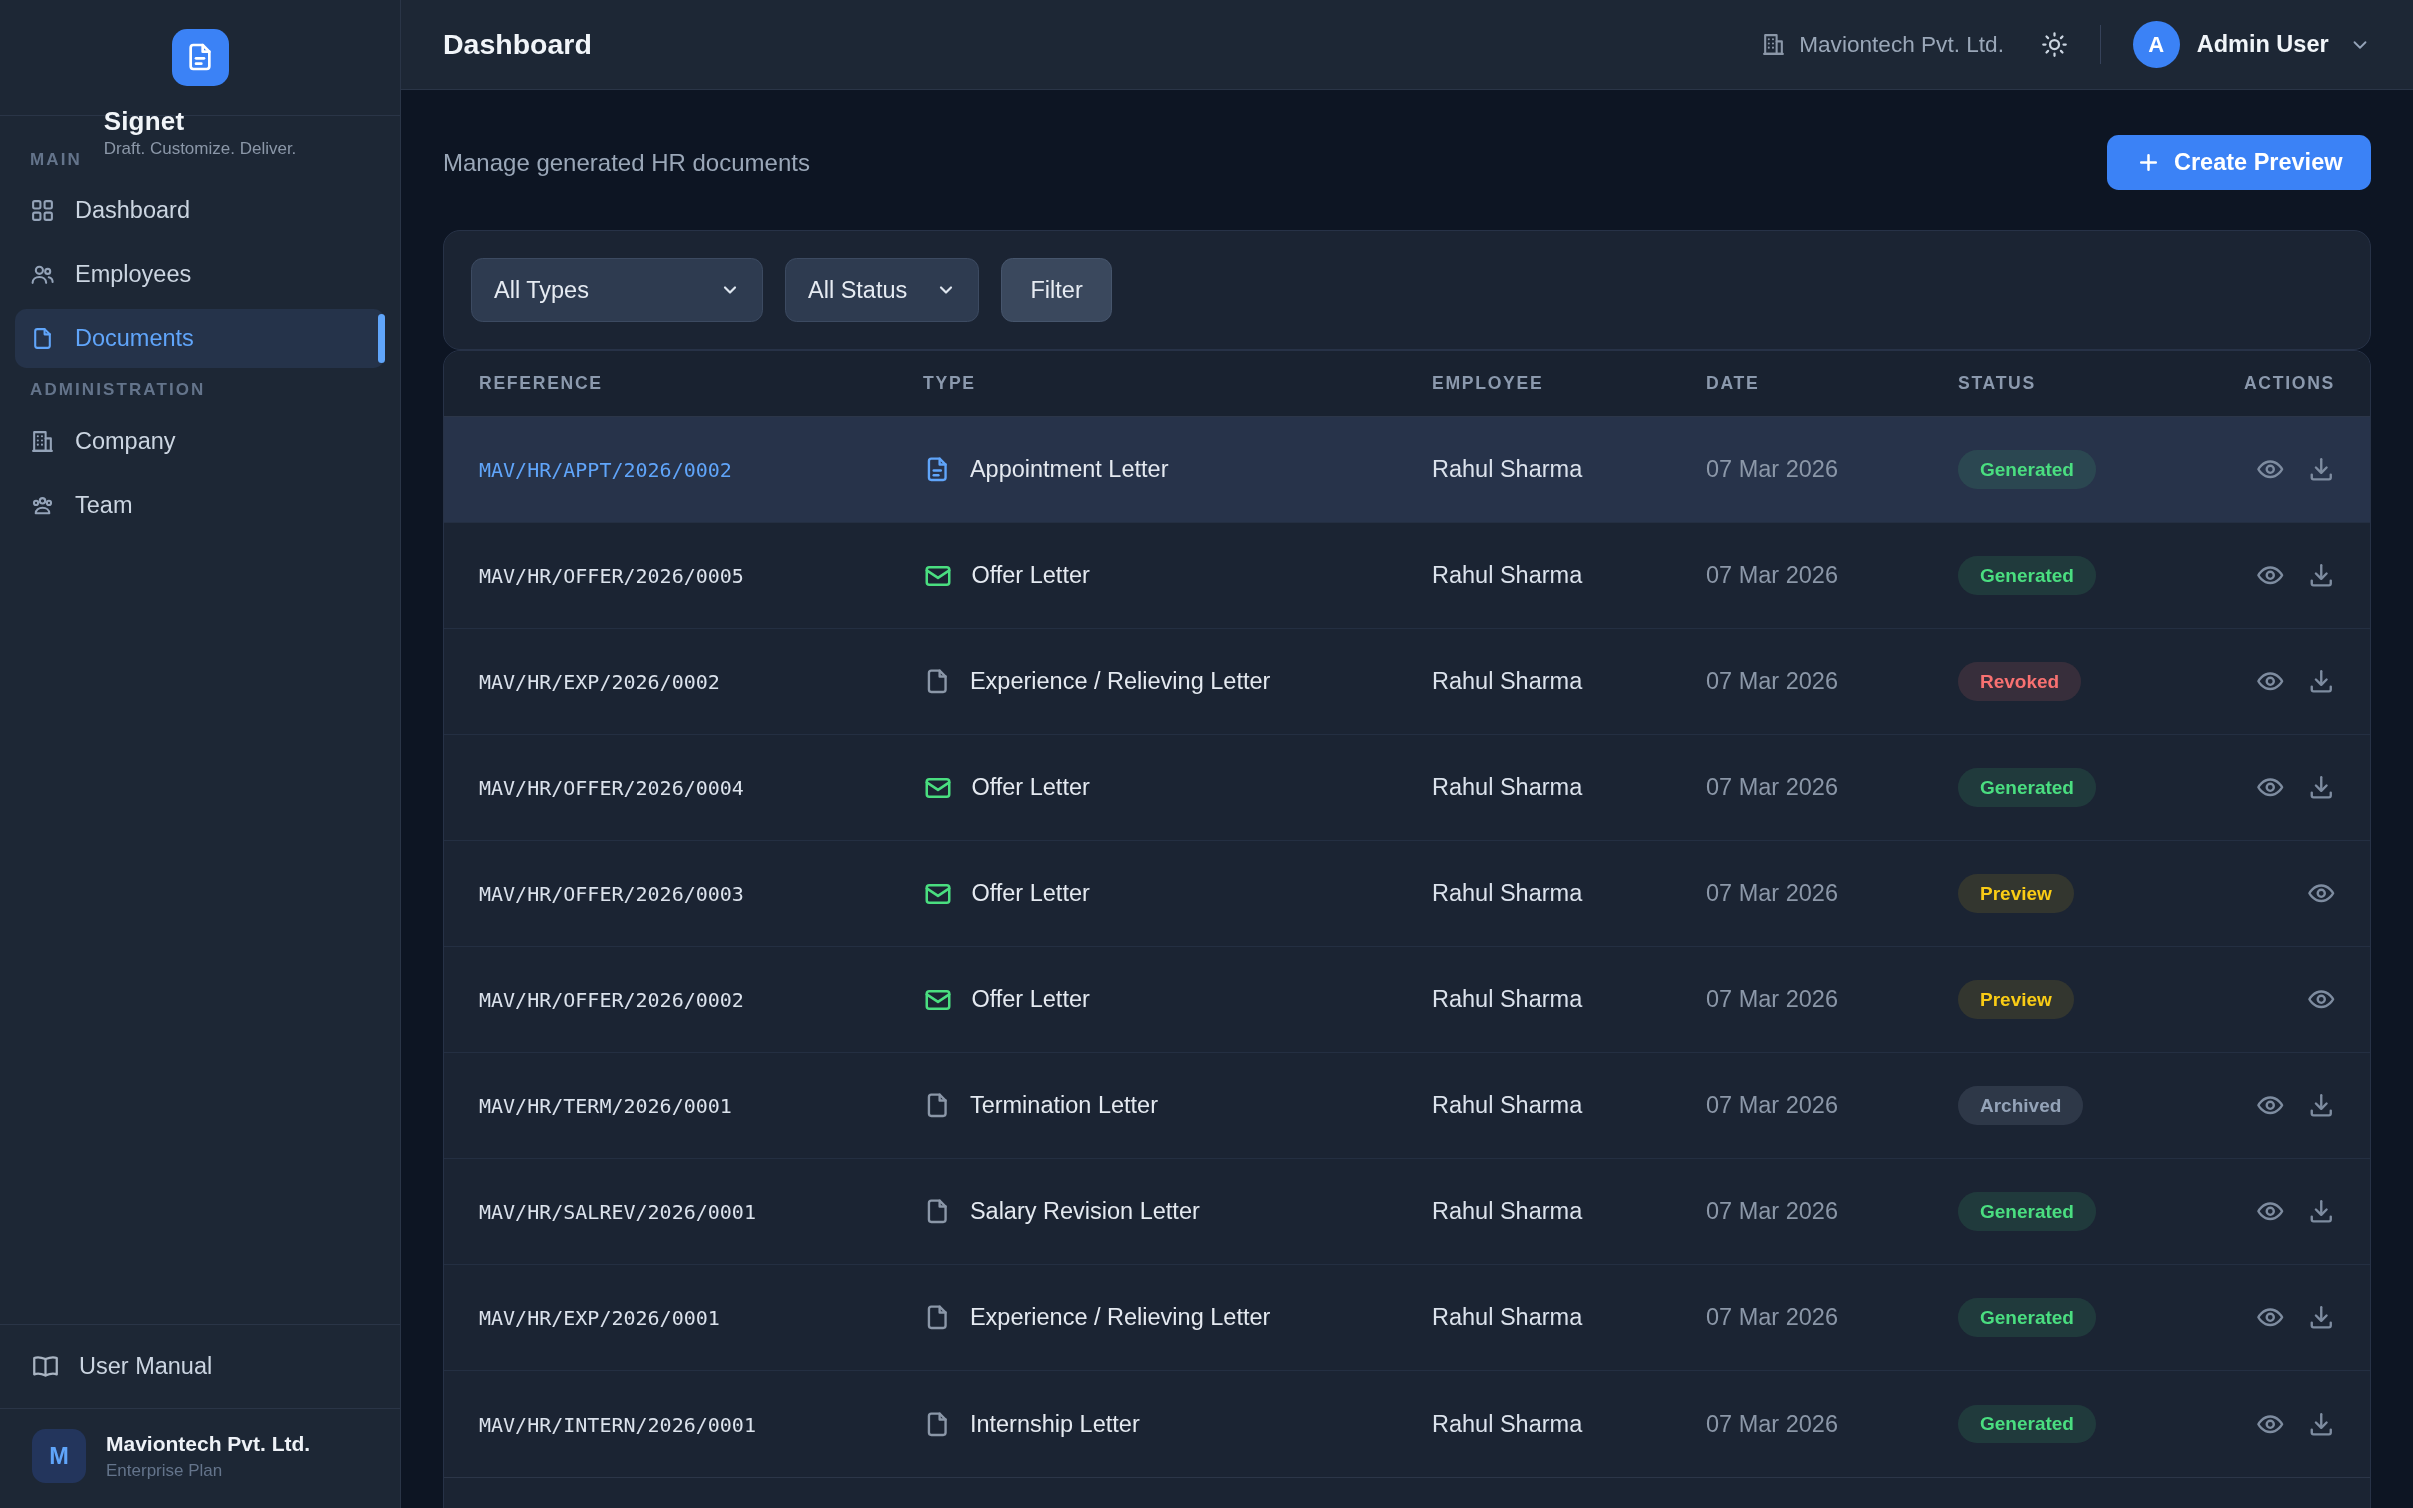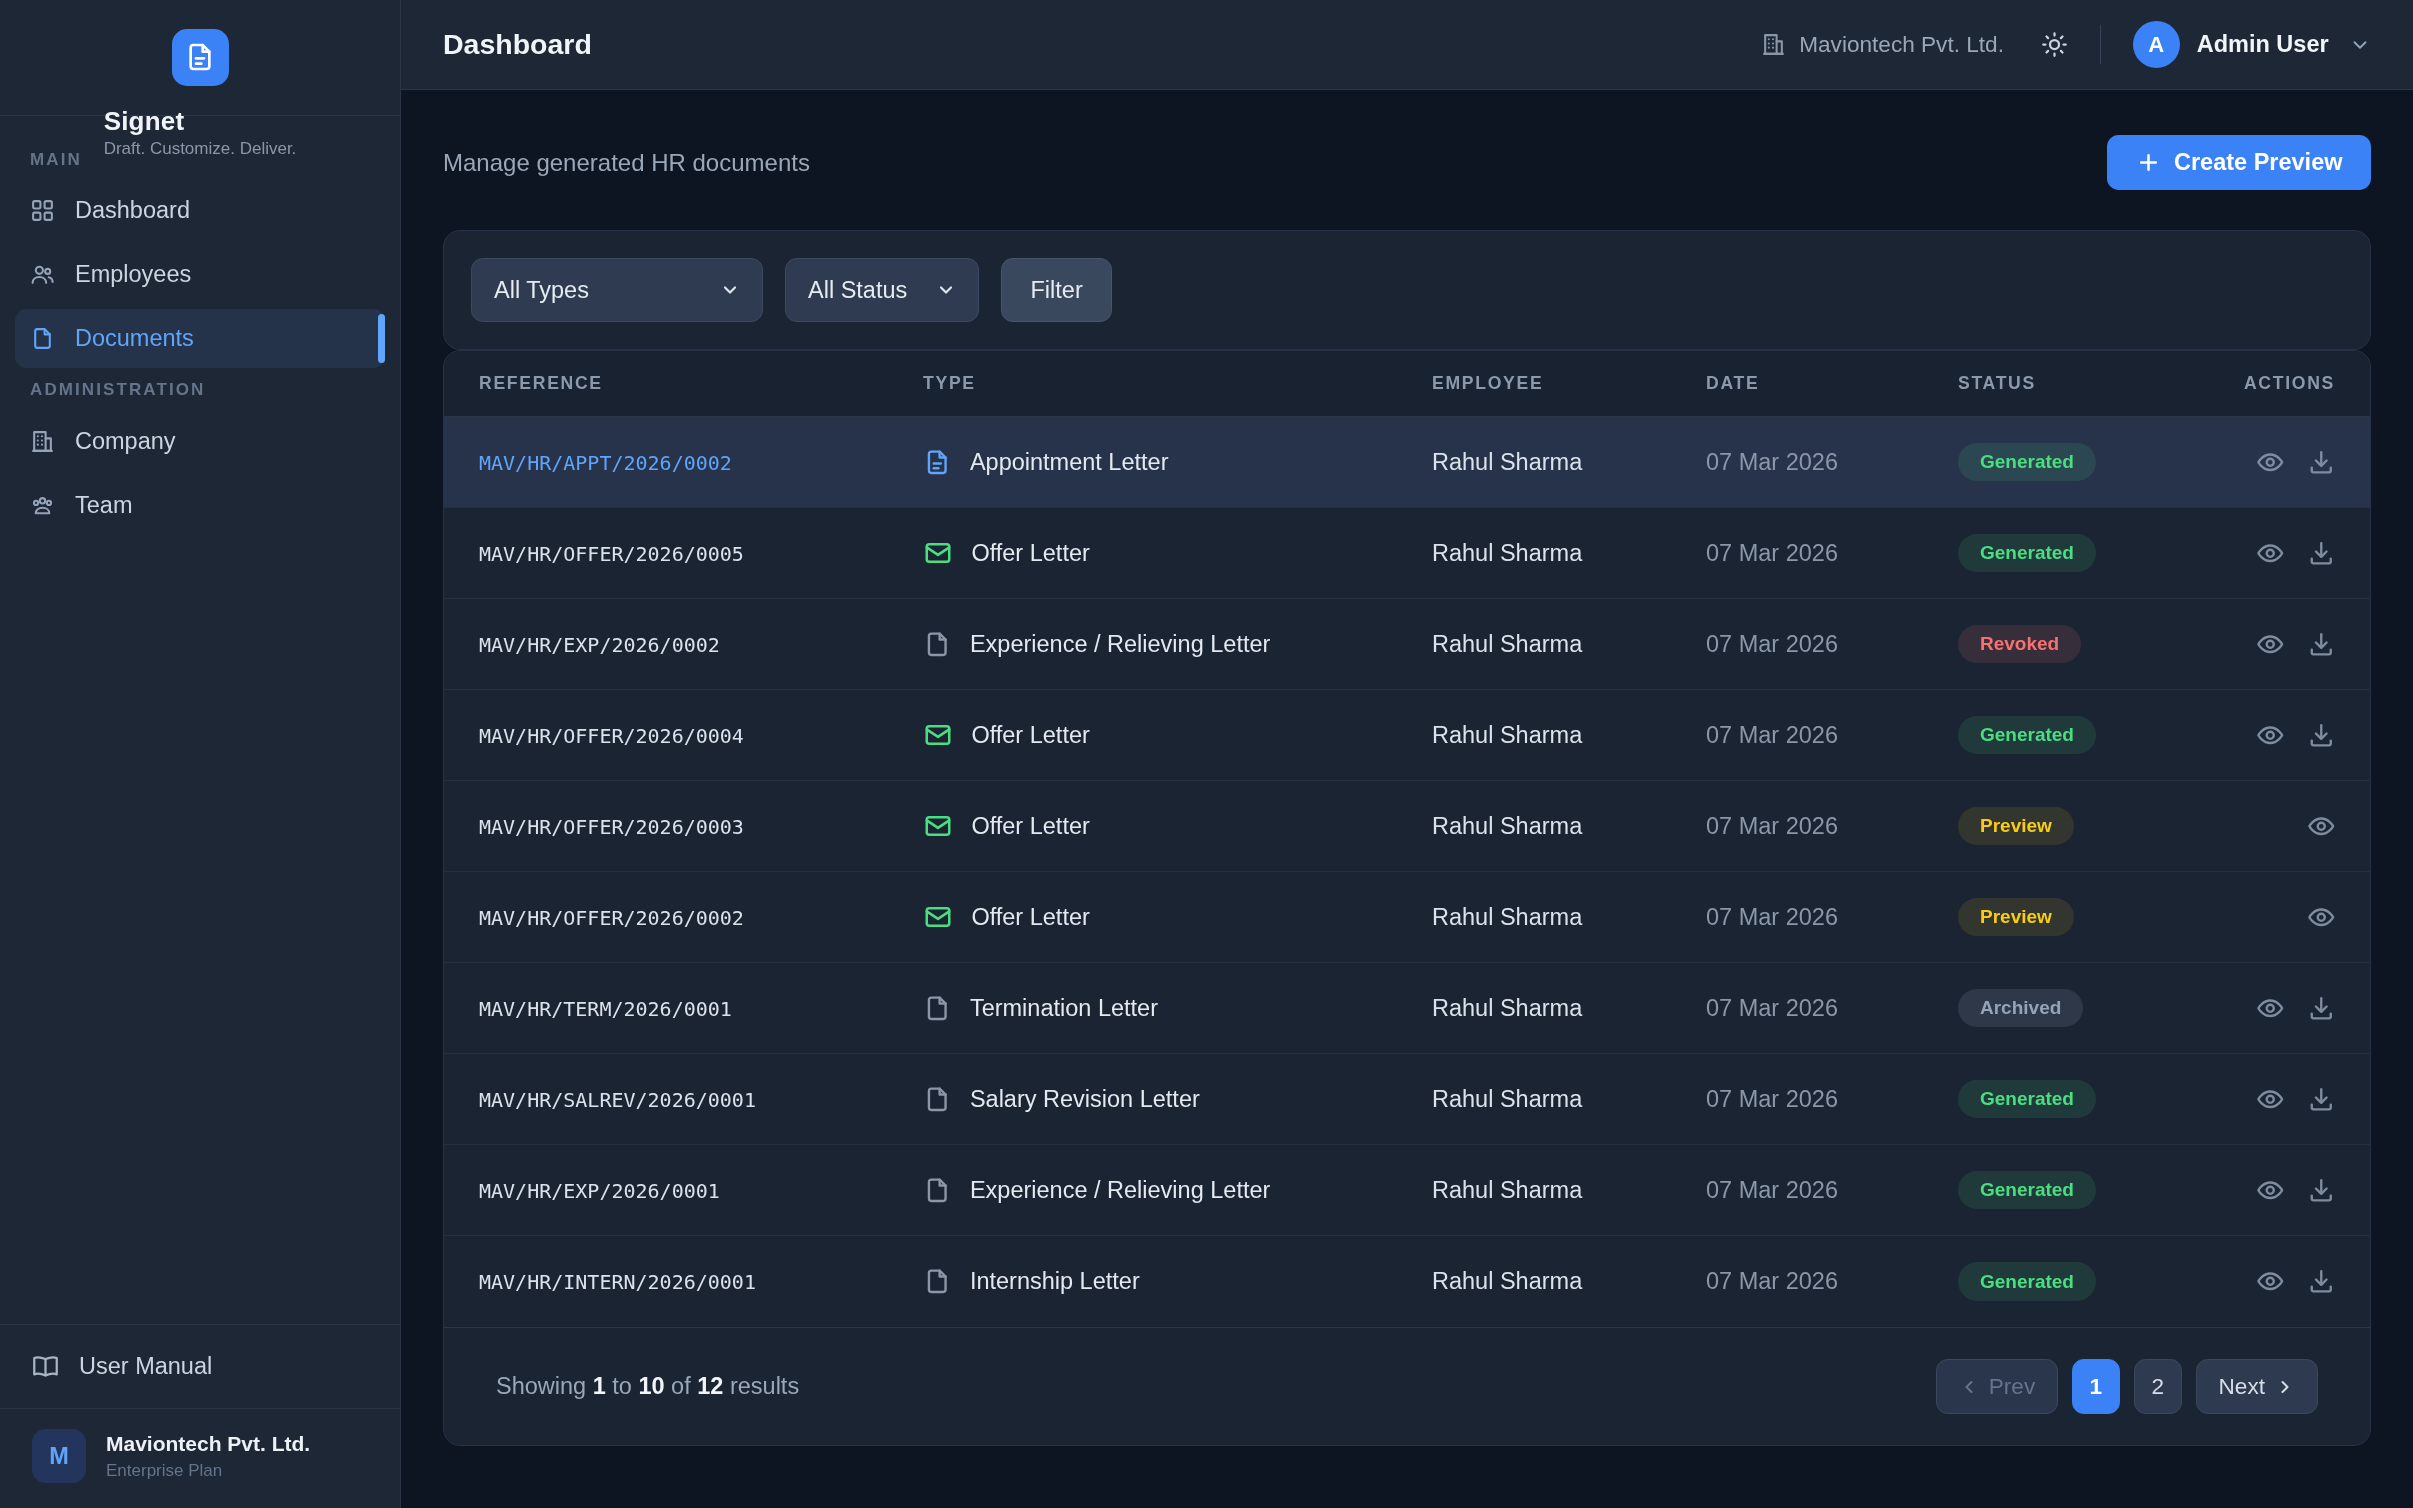--- a/index.html
+++ b/index.html
@@ -134,21 +134,21 @@
     align-items:center; padding:0 35px;
   }
   .thead {
     height:66px; background:#192230; border-bottom:0.8px solid #2c3648;
   }
   .th {
     font-size:17.6px; font-weight:bold; color:#8b99ad;
     letter-spacing:1.7px; text-transform:uppercase; white-space:nowrap;
   }
   .th.actions-h { text-align:right; }
-  .trow { height:91px; border-bottom:0.8px solid #242f42; }
+  .trow { height:106px; border-bottom:0.8px solid #242f42; }
   .trow:last-child { border-bottom:none; }
   .trow.highlight { background:#27334a; }
   .cell { font-size:23.5px; min-width:0; white-space:nowrap; }
   .ref-text { font-family:"DejaVu Sans Mono", monospace; font-size:20px; color:#dbe2ec; }
   .trow.highlight .ref-text { color:#60a5fa; }
   .type-cell { display:flex; align-items:center; gap:18.4px; color:#e4e9f0; }
   .icon-mail { color:#4ade80; }
   .icon-filetext { color:#60a5fa; }
   .icon-file { color:#8b97a8; }
   .emp-cell { color:#dbe2ec; }

